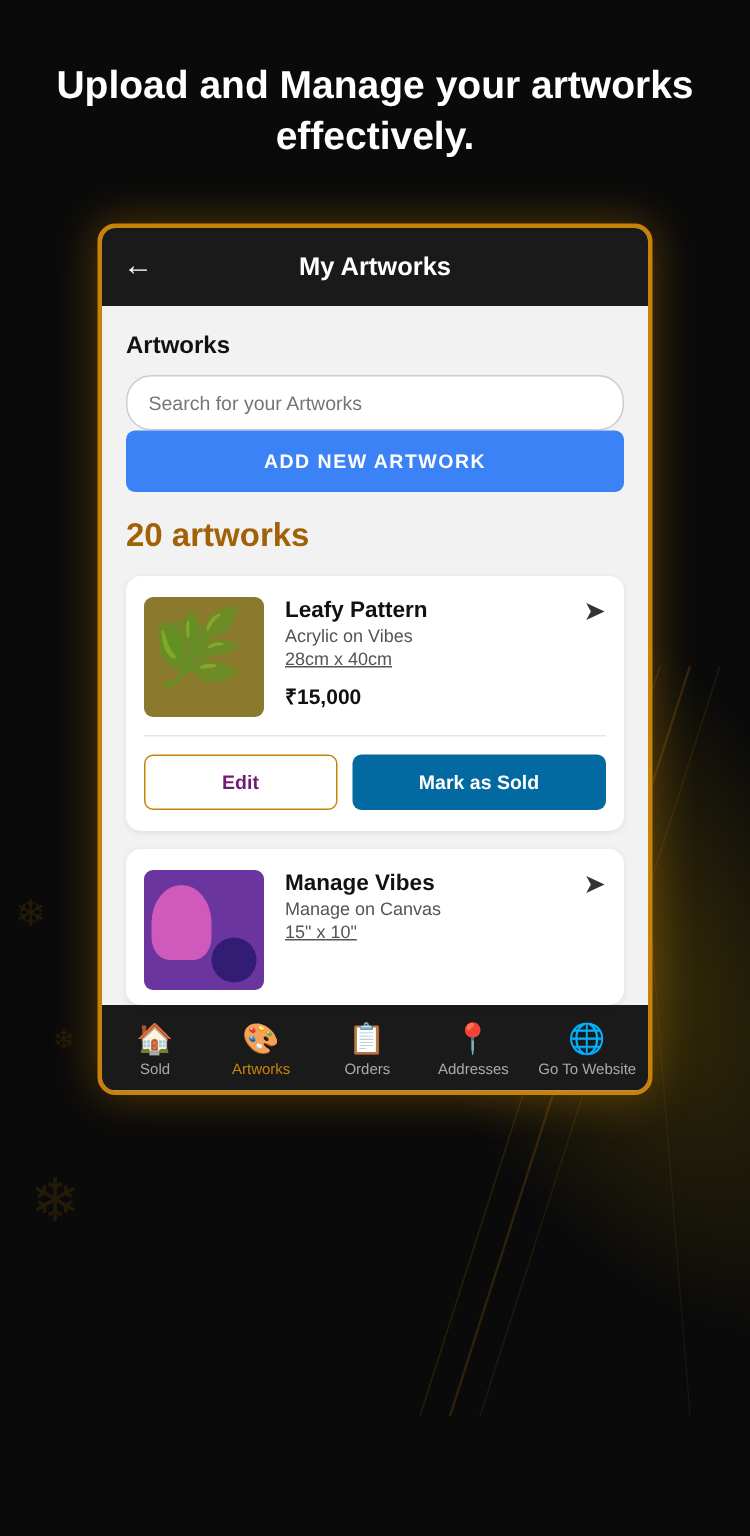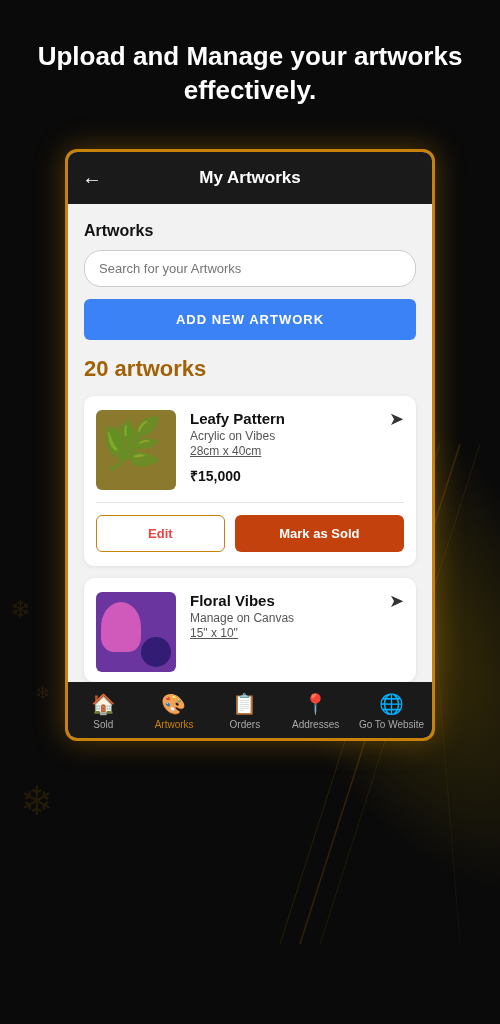--- a/index.html
+++ b/index.html
@@ -103,21 +103,21 @@
 
     .search-box {
       width: 100%;
       border: 1.5px solid #cccccc;
       border-radius: 17px;
       padding: 10px 14px;
       font-size: 13px;
       color: #888;
       background: #fff;
       outline: none;
-      margin-bottom: 12px;
+      margin-bottom: 0;
     }
 
     .add-artwork-btn {
       width: 100%;
       background: #3b82f6;
       color: #fff;
       border: none;
       border-radius: 6px;
       padding: 13px;
       font-size: 13px;
@@ -252,32 +252,32 @@
     }
 
     .card-actions {
       display: flex;
       gap: 10px;
     }
     .btn-edit {
       flex: 1;
       border: 1.5px solid #c8820a;
       background: #fff;
-      color: #ef4444;
+      color: #701a75;
       border-radius: 6px;
       padding: 10px;
       font-size: 13px;
       font-weight: 600;
       cursor: pointer;
       text-align: center;
     }
     .btn-sold {
       flex: 1.4;
       border: none;
-      background: #c2410c;
+      background: #0369a1;
       color: #fff;
       border-radius: 6px;
       padding: 10px;
       font-size: 13px;
       font-weight: 600;
       cursor: pointer;
       text-align: center;
     }
 
     
@@ -389,21 +389,21 @@
     </div>
 
     
     <div class="artwork-card-partial">
       <div class="share-icon">➤</div>
       <div class="card-top">
         <div class="artwork-thumbnail">
           <div class="thumb-floral"></div>
         </div>
         <div class="artwork-info">
-          <div class="artwork-name">Floral Vibes</div>
+          <div class="artwork-name">Manage Vibes</div>
           <div class="artwork-medium">Manage on Canvas</div>
           <div class="artwork-size">15" x 10"</div>
         </div>
       </div>
     </div>
 
   </div>
 
   <div class="bottom-nav">
     <div class="nav-item">

